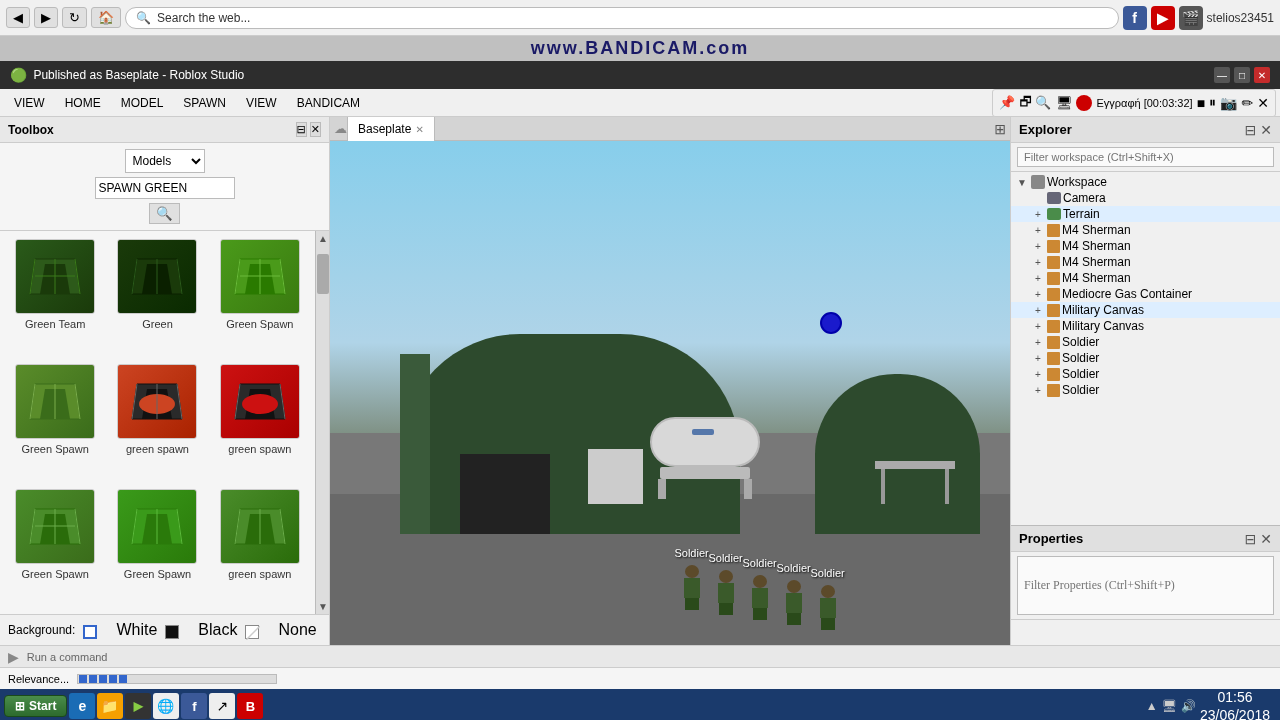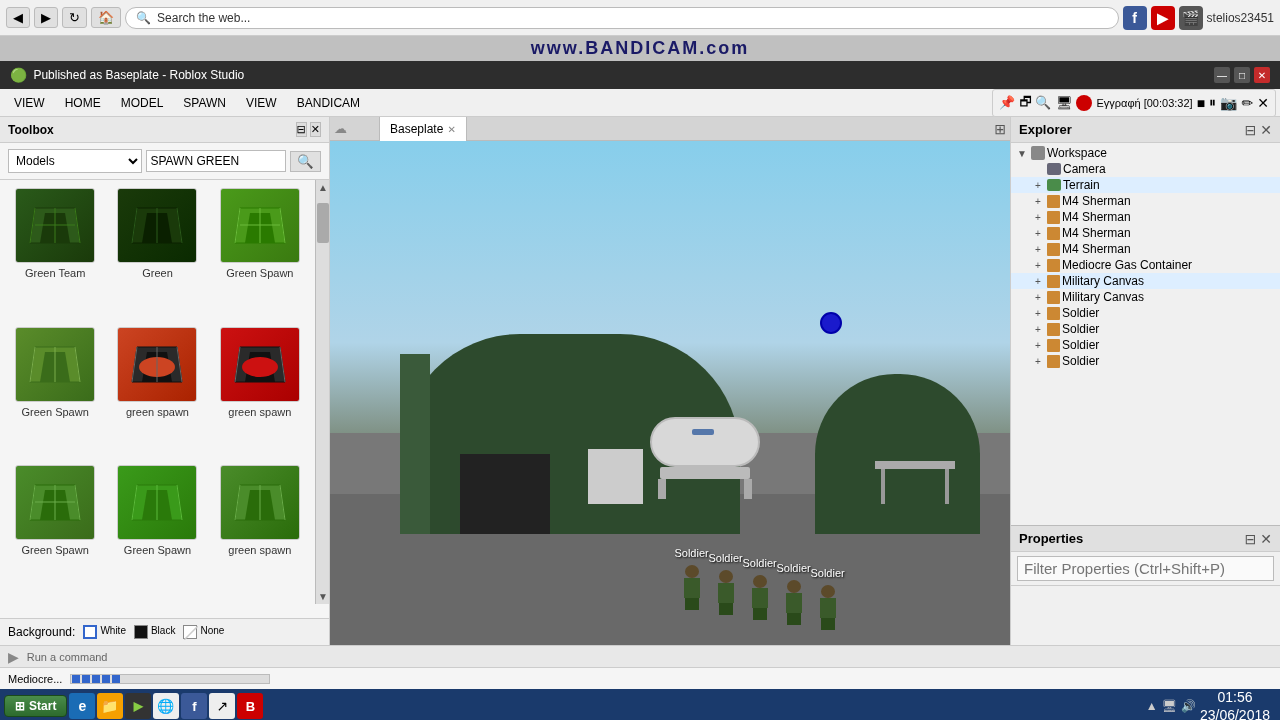--- a/index.html
+++ b/index.html
@@ -26,42 +26,42 @@
     
     .menu-bar { background: #f0f0f0; display: flex; align-items: center; padding: 0 4px; height: 28px; border-bottom: 1px solid #ccc; }
     .menu-item { padding: 4px 10px; cursor: pointer; font-size: 12px; }
 
     
     .content-area { display: flex; flex: 1; }
 
     
     .toolbox { width: 330px; background: #f5f5f5; border-right: 1px solid #ccc; display: flex; flex-direction: column; }
     .toolbox-header { background: #e8e8e8; padding: 4px 8px; display: flex; align-items: center; justify-content: space-between; border-bottom: 1px solid #ccc; height: 26px; }
-    .toolbox-search { display: flex; align-items: center; gap: 4px; padding: 6px 8px; border-bottom: 1px solid #ccc; }
+    .toolbox-search { display: flex; align-items: center; gap: 4px; padding: 6px 8px; border-bottom: 1px solid #ccc; flex-direction: column; }
     .toolbox-search select { flex: 1; padding: 3px; font-size: 12px; border: 1px solid #bbb; background: white; }
     .toolbox-search input { width: 140px; padding: 3px; font-size: 12px; border: 1px solid #bbb; }
     .sort-bar { display: flex; align-items: center; gap: 8px; padding: 5px 8px; border-bottom: 1px solid #ccc; }
     .sort-bar label { font-size: 12px; }
     .sort-bar select { padding: 2px; font-size: 12px; border: 1px solid #bbb; }
 
     
     .items-grid { flex: 1; overflow-y: auto; padding: 8px; display: grid; grid-template-columns: repeat(3, 1fr); gap: 8px; }
     .grid-item { display: flex; flex-direction: column; align-items: center; gap: 4px; cursor: pointer; }
     .item-thumb { width: 80px; height: 75px; border: 1px solid #ccc; background: #e8e8e8; display: flex; align-items: center; justify-content: center; border-radius: 3px; overflow: hidden; }
     .item-label { font-size: 11px; text-align: center; color: #333; }
 
     
-    .bg-controls { border-top: 1px solid #ccc; padding: 6px 8px; display: flex; align-items: center; gap: 8px; background: #f0f0f0; margin-top: 14px; }
+    .bg-controls { border-top: 1px solid #ccc; padding: 6px 8px; display: flex; align-items: center; gap: 8px; background: #f0f0f0; }
     .bg-controls label { font-size: 12px; }
-    .bg-option { display: flex; align-items: flex-start; gap: 3px; cursor: pointer; font-size: 10px; }
+    .bg-option { display: flex; align-items: flex-end; gap: 19px; cursor: pointer; font-size: 16px; }
 
     
     .viewport { flex: 1; position: relative; overflow: hidden; }
     .viewport-tabs { background: #d4d4d4; display: flex; align-items: center; padding: 0 4px; height: 24px; border-bottom: 1px solid #bbb; }
-    .viewport-tab { padding: 18px 10px; font-size: 12px; background: white; border: 1px solid #bbb; border-bottom: none; cursor: pointer; display: flex; align-items: center; gap: 4px; margin-left: 32px; }
+    .viewport-tab { padding: 18px 10px; font-size: 12px; background: white; border: 1px solid #bbb; border-bottom: none; cursor: pointer; display: flex; align-items: center; gap: 4px; }
     .viewport-tab .tab-close { font-size: 10px; color: #888; }
 
     
     .scene { width: 100%; height: calc(100% - 24px); background: linear-gradient(to bottom, #87ceeb 0%, #b0d4e8 40%, #7a8a7a 60%, #696969 100%); position: relative; overflow: hidden; }
 
     
     .right-panel { width: 270px; background: #f0f0f0; border-left: 1px solid #ccc; display: flex; flex-direction: column; }
     .panel-header { background: #e0e0e0; padding: 4px 8px; display: flex; align-items: center; justify-content: space-between; border-bottom: 1px solid #ccc; height: 26px; font-size: 13px; font-weight: bold; }
     .panel-controls { display: flex; gap: 4px; }
     .panel-btn { background: none; border: none; cursor: pointer; font-size: 14px; color: #555; }
@@ -432,20 +432,23 @@
 
     <div class="right-panel">
 
       <div class="panel-header">
         <span>Explorer</span>
         <div class="panel-controls">
           <button class="panel-btn">⊟</button>
           <button class="panel-btn">✕</button>
         </div>
       </div>
+      <div class="explorer-filter">
+        <input type="text" placeholder="Filter workspace (Ctrl+Shift+X)" style="width: 100%; padding: 3px 6px; font-size: 11px; border: 1px solid rgb(187, 187, 187); background: rgb(250, 250, 250);">
+      </div>
       <div class="explorer-tree">
 
         <div class="tree-item">
           <span class="expand-btn">▼</span>
           <span style="display:inline-block;width:14px;height:14px;background:#888;border-radius:2px;flex-shrink:0;"></span>
           <span class="item-name">Workspace</span>
         </div>
 
         <div class="tree-item indent1">
           <span class="expand-btn"> </span>
@@ -521,34 +524,34 @@
 
       <div class="properties-panel">
         <div class="panel-header">
           <span>Properties</span>
           <div class="panel-controls">
             <button class="panel-btn">⊟</button>
             <button class="panel-btn">✕</button>
           </div>
         </div>
         <div class="prop-filter">
-          <input type="text" placeholder="Filter Properties (Ctrl+Shift+P)" style="width: 100%; padding: 3px 6px; font-size: 15px; border: 1px solid rgb(187, 187, 187);">
+          <input type="text" placeholder="Filter Properties (Ctrl+Shift+P)" style="width: 100%; padding: 21px 6px; font-size: 12px; border: 1px solid rgb(187, 187, 187); font-family: Liberation Serif, serif;">
         </div>
       </div>
     </div>
 
   </div>
 
   <div class="bottom-status">
     <span style="font-size:14px;color:#888;">▶</span>
     <span class="run-command">Run a command</span>
   </div>
 
   <div class="inserting-bar">
-    <label>Mediocre...</label>
+    <label>Relevance...</label>
     <div class="progress-bar">
       <div class="progress-segment"></div>
       <div class="progress-segment"></div>
       <div class="progress-segment"></div>
       <div class="progress-segment"></div>
       <div class="progress-segment"></div>
     </div>
   </div>
 
 </div>

